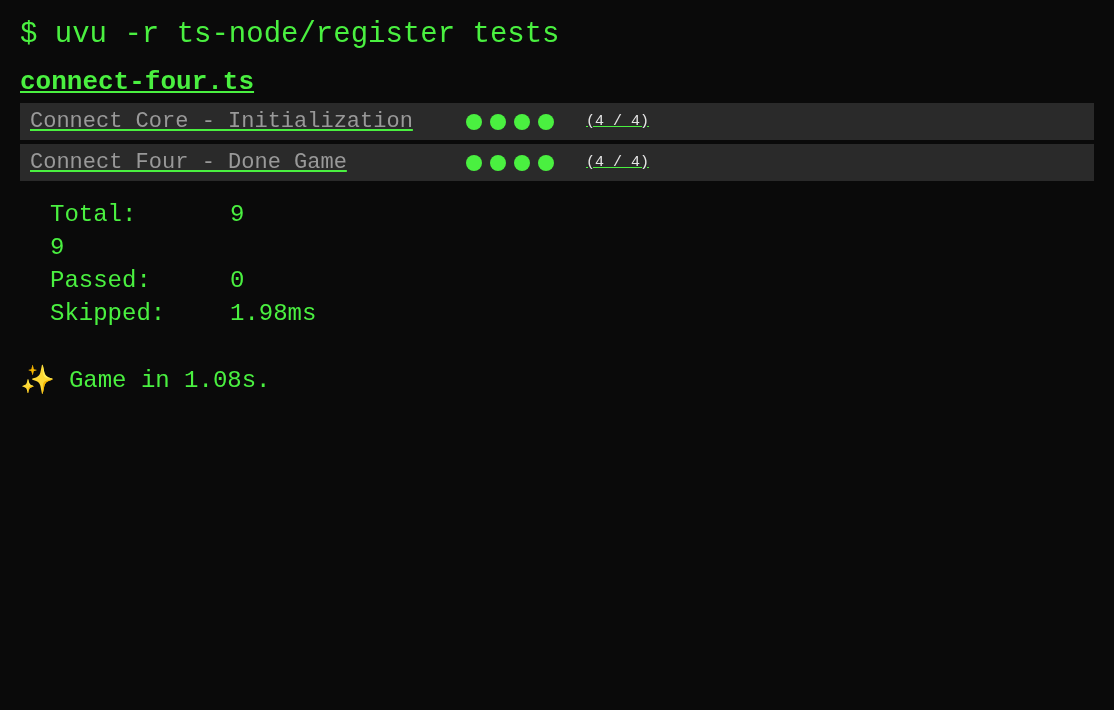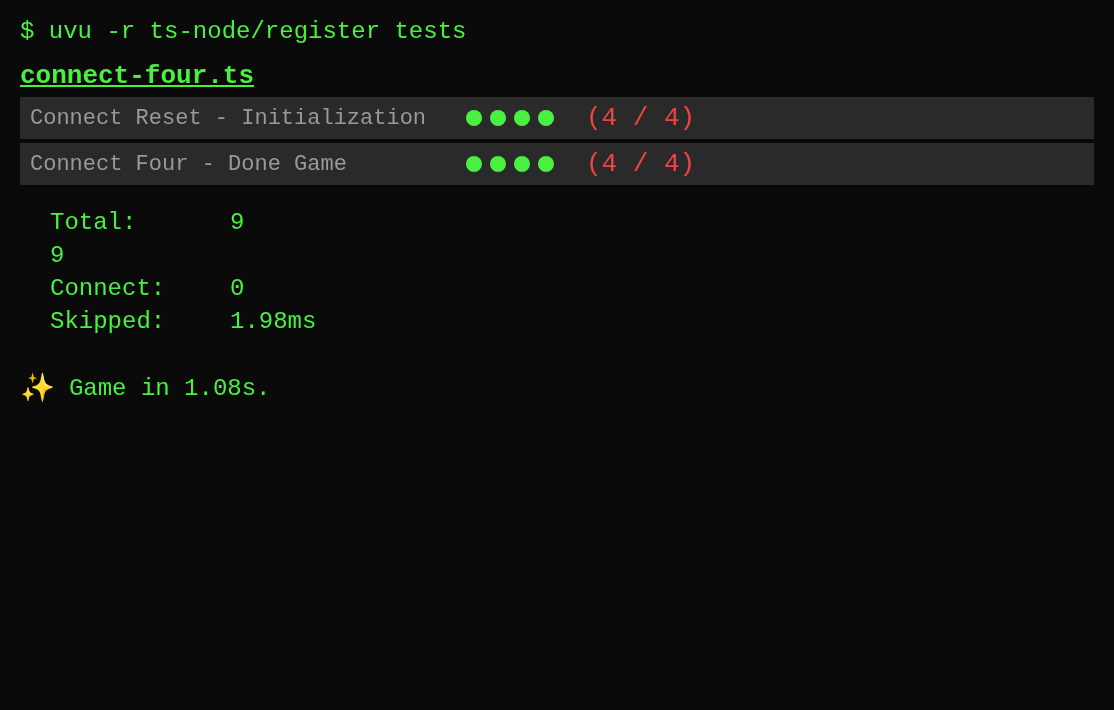--- a/index.html
+++ b/index.html
@@ -15,26 +15,27 @@
       color: #4af040;
       width: 1114px;
       height: 710px;
       overflow: hidden;
       padding: 18px 20px;
     }
 
     .command-line {
       color: #4af040;
       margin-bottom: 16px;
-      font-size: 24px;
+      font-size: 29px;
       font-weight: normal;
     }
 
     .file-section {
-      margin-bottom: 24px;
+      margin-bottom: 12px;
+      text-decoration: underline;
     }
 
     .file-name {
       color: #4af040;
       font-size: 26px;
       font-weight: bold;
       text-decoration: underline;
       margin-bottom: 6px;
       display: inline-block;
     }
@@ -66,42 +67,42 @@
       border-radius: 50%;
       background-color: #555555;
       display: inline-block;
     }
 
     .dot.green {
       background-color: #4af040;
     }
 
     .test-count {
-      color: #ef4444;
-      font-size: 26px;
+      color: #e5e5e5;
+      font-size: 15px;
       margin-left: 16px;
     }
 
     .core-row {
       display: flex;
       align-items: center;
       gap: 16px;
       padding: 4px 0;
     }
 
     .core-label {
       background-color: #2a2a2a;
       color: #999999;
       font-size: 22px;
       padding: 4px 12px;
       display: inline-block;
     }
 
     .summary-section {
-      margin-top: 12px;
+      margin-top: 20px;
       margin-left: 30px;
     }
 
     .summary-row {
       display: flex;
       gap: 0;
       margin-bottom: 6px;
       color: #4af040;
       font-size: 24px;
     }
@@ -135,21 +136,21 @@
 <body>
 
 <div>
 
   <div class="command-line">$ uvu -r ts-node/register tests</div>
 
   <div class="file-section">
     <span class="file-name">connect-four.ts</span>
 
     <div class="test-row">
-      <span class="test-name">Connect Reset - Initialization</span>
+      <span class="test-name">Connect Core - Initialization</span>
       <div class="dots">
         <span class="dot green"></span>
         <span class="dot green"></span>
         <span class="dot green"></span>
         <span class="dot green"></span>
       </div>
       <span class="test-count">(4 / 4)</span>
     </div>
 
     <div class="test-row">
@@ -167,21 +168,21 @@
 
   <div class="summary-section">
     <div class="summary-row">
       <span class="summary-label">Total:</span>
       <span class="summary-value">9</span>
     </div>
     <div class="summary-row">
       <span class="summary-value">9</span>
     </div>
     <div class="summary-row">
-      <span class="summary-label">Connect:</span>
+      <span class="summary-label">Passed:</span>
       <span class="summary-value">0</span>
     </div>
     <div class="summary-row">
       <span class="summary-label">Skipped:</span>
       <span class="summary-value">1.98ms</span>
     </div>
   </div>
 
   <div class="done-line">
     <span class="sparkle">✨</span>

